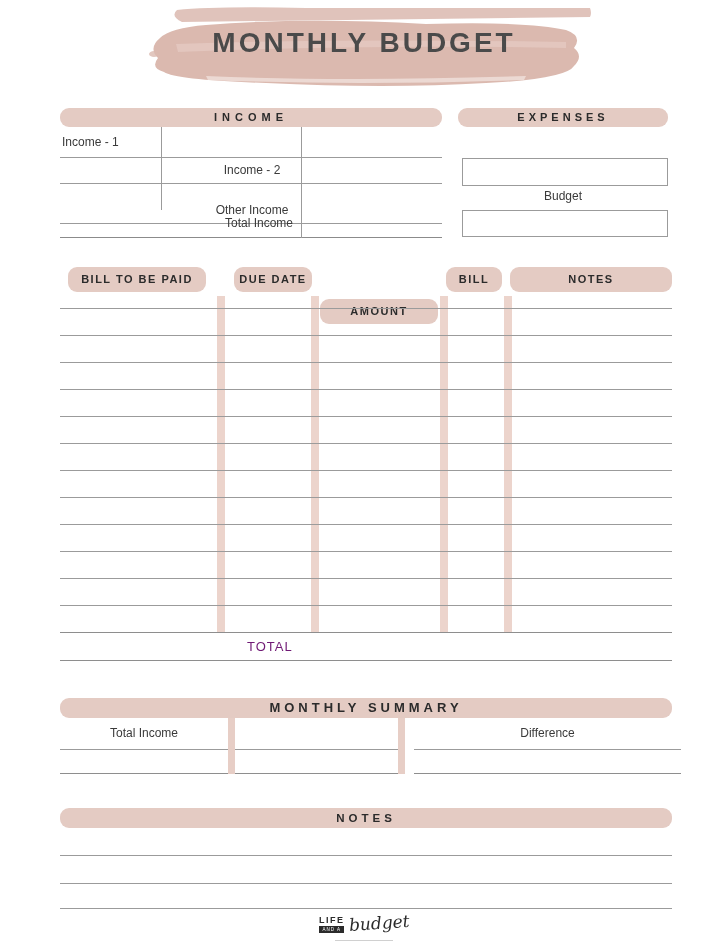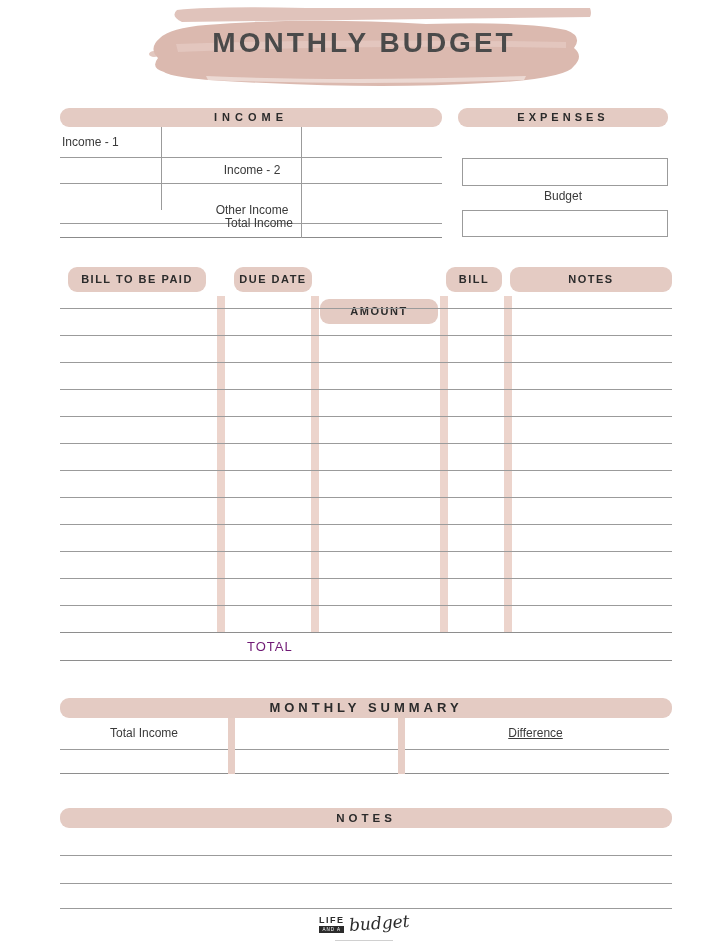--- a/index.html
+++ b/index.html
@@ -80,21 +80,21 @@
     letter-spacing:1px; color:#701a75;
   }
   .bill-total-line { position:absolute; left:60px; top:660px; width:612px; height:1px; background:#8e8e8e; }
 
   
   .summary-bar { left:60px; top:698px; width:612px; height:20px; line-height:20px; letter-spacing:4px; font-size:13px; }
   .summary-body { position:absolute; left:60px; top:718px; width:612px; height:56px; }
   .sum-col { position:absolute; top:0; height:56px; border-bottom:1px solid #8e8e8e; }
   .sc-1 { left:0;    width:168px; }
   .sc-2 { left:175px; width:163px; }
-  .sc-3 { left:342px; width:267px;text-decoration:underline; }
+  .sc-3 { left:354px; width:267px; }
   .sum-label { display:block; text-align:center; font-size:12px; line-height:30px; color:#3a3a3a; }
   .sum-mid-line { position:absolute; left:0; top:31px; width:100%; height:1px; background:#9b9b9b; }
   .sum-value { position:absolute; left:0; top:32px; width:100%; height:23px; }
   .sum-vbar { position:absolute; top:0; height:56px; width:7px; background:#E7CEC6; }
   .sv-1 { left:168px; } .sv-2 { left:338px; }
 
   
   .notes-bar { left:60px; top:808px; width:612px; height:20px; line-height:20px; letter-spacing:4px; font-size:11.5px; }
   .notes-line { position:absolute; left:60px; width:612px; height:1px; background:#9b9b9b; }
   .nl-1 { top:855px; } .nl-2 { top:883px; } .nl-3 { top:908px; }

